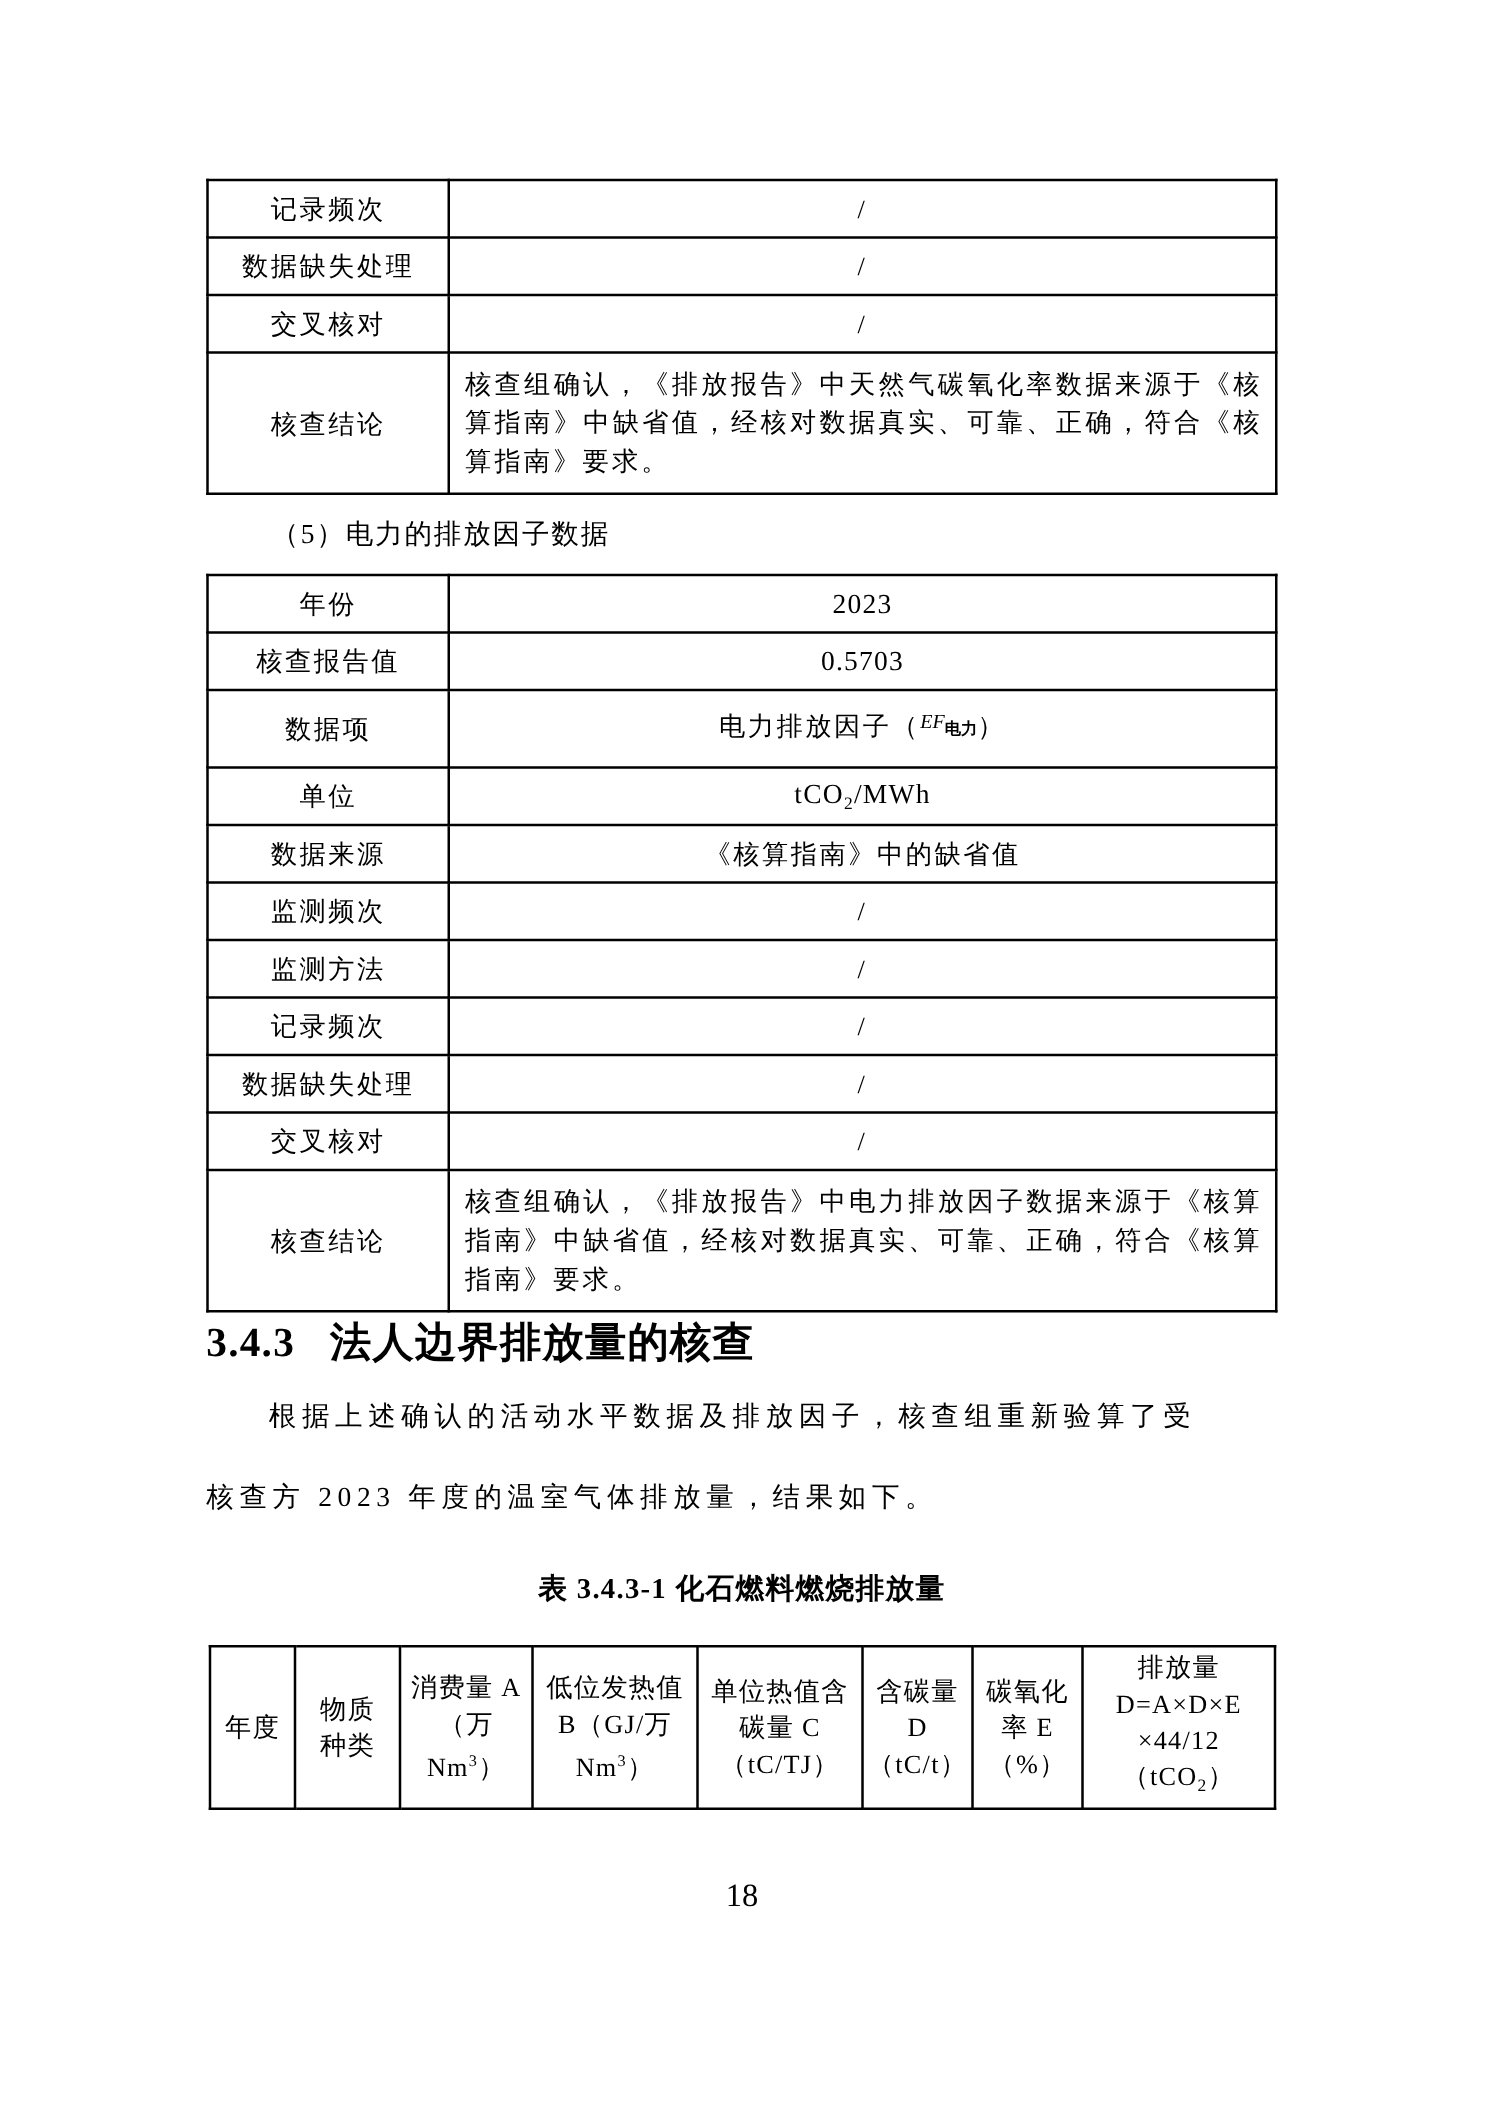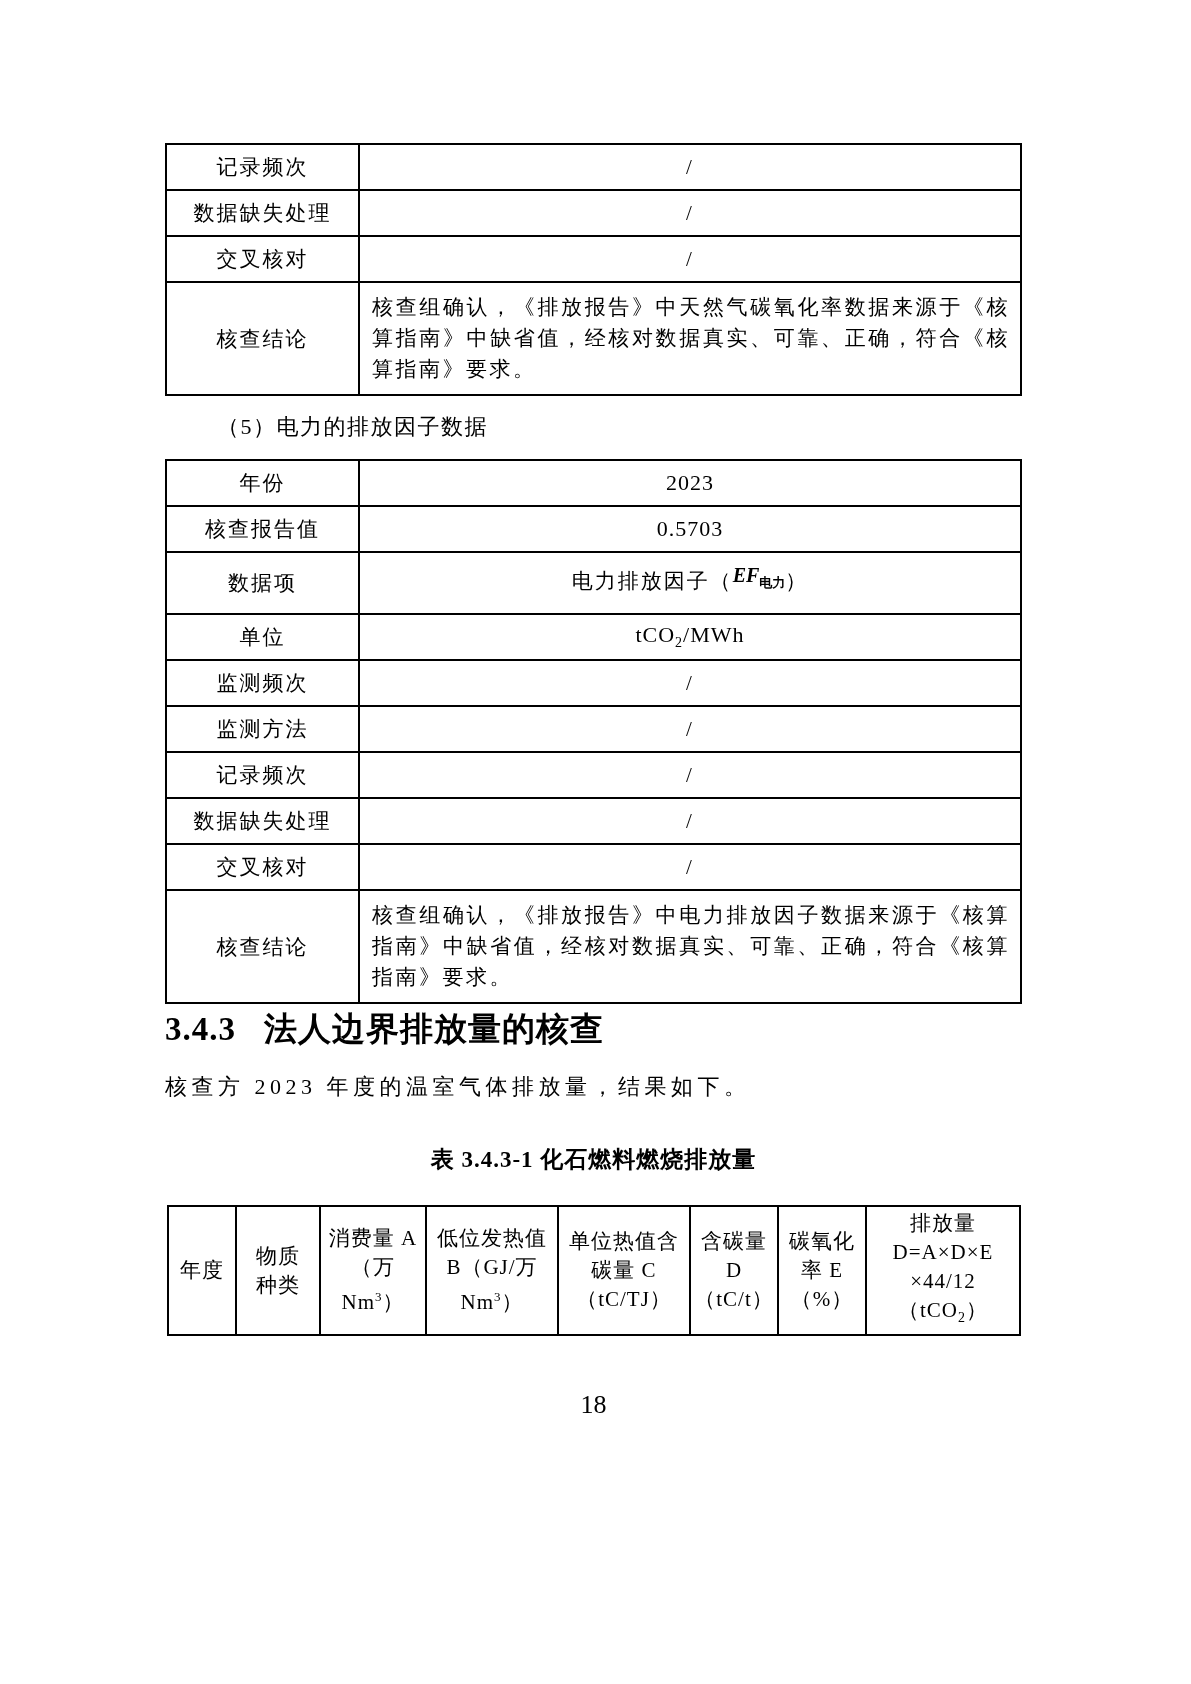--- a/index.html
+++ b/index.html
@@ -29,21 +29,21 @@
   table.kv td.val-num { letter-spacing: 1px; font-size: 22px; }
   table.kv td.conclusion-val {
     text-align: justify;
     text-justify: inter-character;
     padding: 9px 10px 9px 12px;
     line-height: 31px;
     letter-spacing: 2.5px;
     font-family: Liberation Serif, serif;
   }
   .ef-formula { display: inline-block; transform: translateY(-6px); letter-spacing: 0; }
-  .ef-formula i { font-weight: bold; font-size: 20px; }
+  .ef-formula i { font-weight: normal; font-size: 16px; }
   .ef-formula sub { font-weight: bold; font-size: 13px; letter-spacing: 0; }
   .unit-sub { font-size: 14px; }
 
   
   .sub-heading {
     font-size: 22px; letter-spacing: 1.5px;
     padding-left: 52px;
     margin-top: 15px; margin-bottom: 16px;
     height: 32px; line-height: 32px;
   }
@@ -136,20 +136,24 @@
             <span>电力排放因子（</span><span class="ef-formula"><i>EF</i><sub>电力</sub></span><span>）</span>
           </td>
         </tr>
         <tr class="normal">
           <td>单位</td>
           <td class="val-num">
             <span>tCO</span><sub class="unit-sub">2</sub><span>/MWh</span>
           </td>
         </tr>
         <tr class="normal">
+          <td>数据来源</td>
+          <td>《核算指南》中的缺省值</td>
+        </tr>
+        <tr class="normal">
           <td>监测频次</td>
           <td>/</td>
         </tr>
         <tr class="normal">
           <td>监测方法</td>
           <td>/</td>
         </tr>
         <tr class="normal">
           <td>记录频次</td>
           <td>/</td>
@@ -167,20 +171,21 @@
           <td class="conclusion-val">核查组确认，《排放报告》中电力排放因子数据来源于《核算指南》中缺省值，经核对数据真实、可靠、正确，符合《核算指南》要求。</td>
         </tr>
       </tbody>
     </table>
 
     <div class="section-heading">
       <span class="sec-num">3.4.3</span><span class="sec-title">法人边界排放量的核查</span>
     </div>
 
     <div class="para">
+      <div class="pline pline-first">根据上述确认的活动水平数据及排放因子，核查组重新验算了受</div>
       <div class="pline">核查方 2023 年度的温室气体排放量，结果如下。</div>
     </div>
 
 
     <div class="table-title">表 3.4.3-1 化石燃料燃烧排放量</div>
 
     <table class="fuel">
       <colgroup>
         <col style="width:68px">
           <col style="width:84px">

